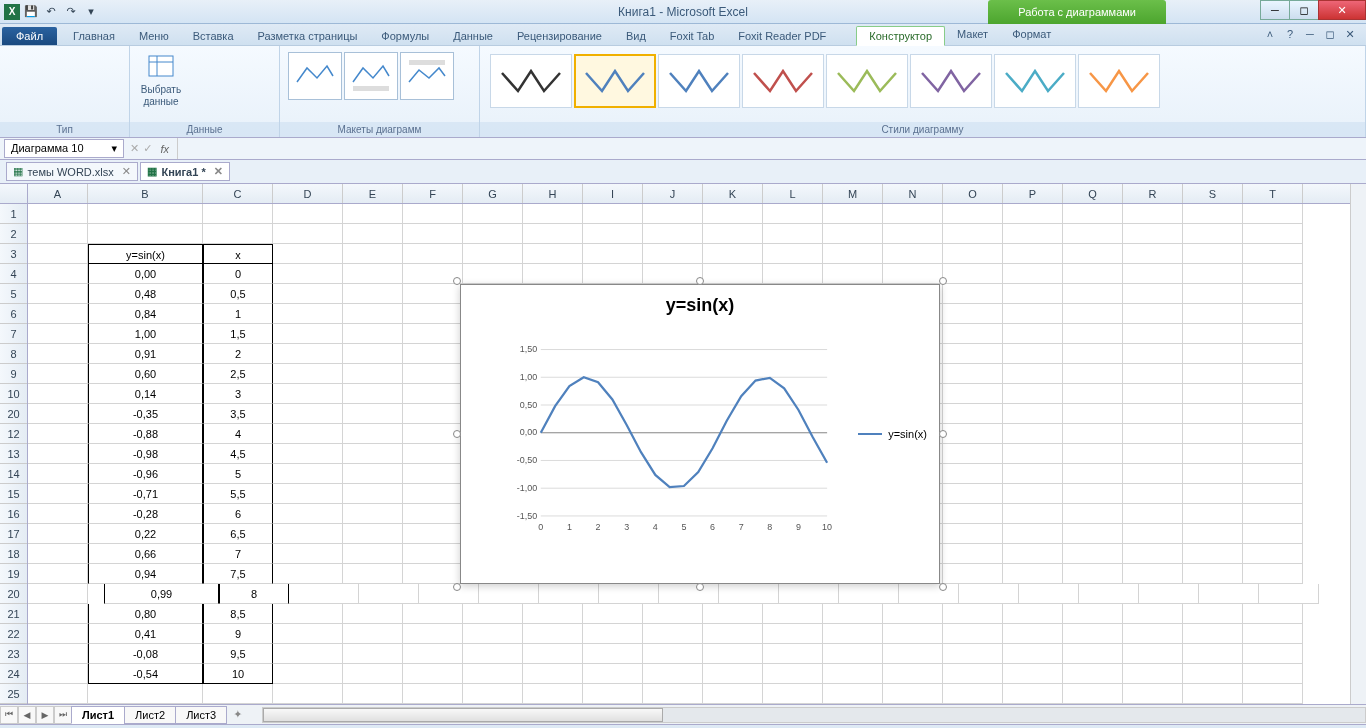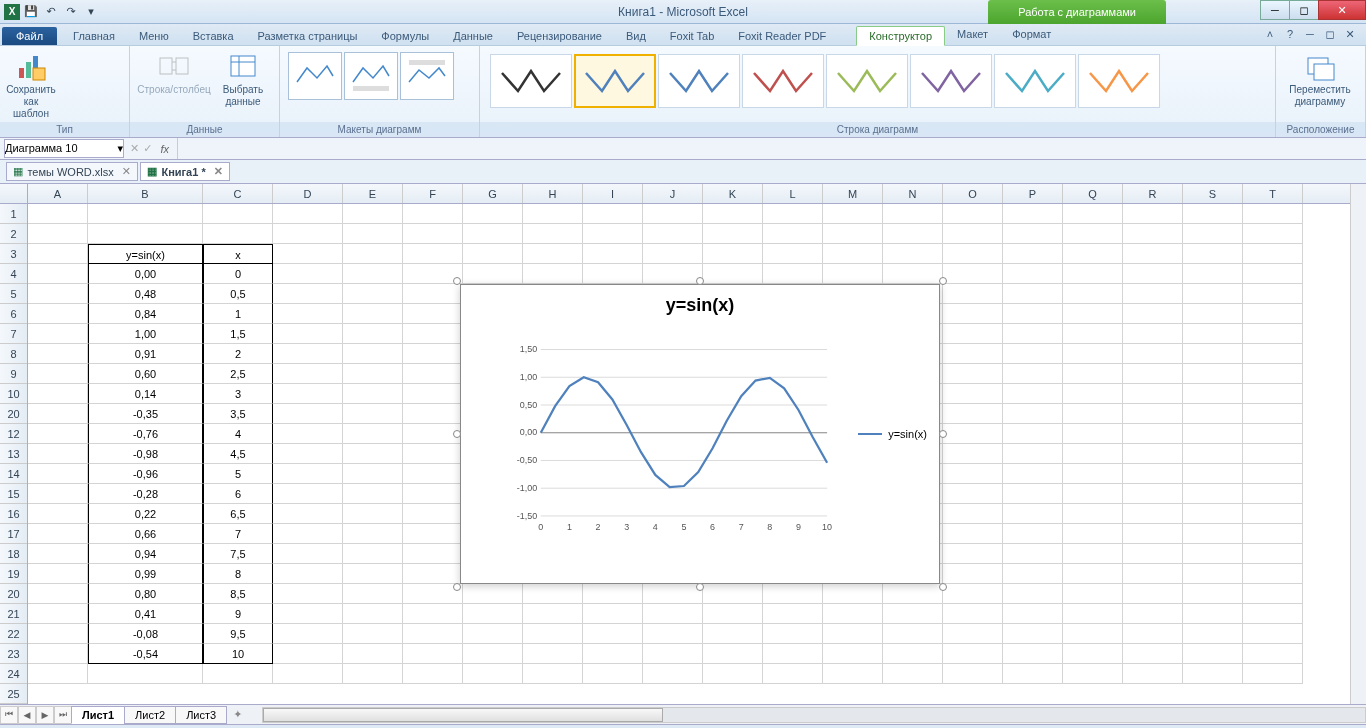--- a/index.html
+++ b/index.html
@@ -32,21 +32,21 @@
 .bigbtn { display: flex; flex-direction: column; align-items: center; width: 54px; padding: 2px; text-align: center; font-size: 10px; color: #3b5a7a; line-height: 1.2; }
 .bigbtn .icon { width: 32px; height: 32px; margin-bottom: 2px; display: flex; align-items: center; justify-content: center; }
 .layouts { display: flex; gap: 2px; padding: 4px; }
 .layout-thumb { width: 54px; height: 48px; border: 1px solid #a8c0d8; background: #fff; display: flex; align-items: center; justify-content: center; }
 .styles { display: flex; gap: 4px; padding: 6px; flex: 1; overflow: hidden; }
 .style-thumb { width: 82px; height: 54px; border: 1px solid #c8d8e8; background: #fff; display: flex; align-items: center; justify-content: center; }
 .style-thumb.sel { border: 2px solid #f0b000; background: #fff8e0; }
 
 
 .fbar { height: 22px; background: #eef4fa; border-bottom: 1px solid #aac; display: flex; align-items: center; }
-.fbar .namebox { width: 120px; border: 1px solid #aac; background: #fff; padding: 2px 0; margin-left: 4px; display: flex; justify-content: space-between; }
+.fbar .namebox { width: 120px; border: 1px solid #aac; background: #fff; padding: 2px 6px; margin-left: 4px; display: flex; justify-content: space-between; }
 .fbar .fx { margin: 0 8px; font-style: italic; color: #666; }
 .fbar .formula { flex: 1; border-left: 1px solid #ccc; padding-left: 6px; height: 100%; }
 
 
 .doctabs { height: 24px; background: #e8f0f8; border-bottom: 1px solid #aac; display: flex; align-items: center; padding-left: 6px; gap: 2px; }
 .doctab { display: flex; align-items: center; gap: 4px; padding: 2px 6px; border: 1px solid #aac; background: #f4f8fc; font-size: 11px; color: #345; }
 .doctab.active { background: #fff; font-weight: bold; }
 .doctab .x { color: #888; margin-left: 4px; }
 
 
@@ -133,47 +133,25 @@
     <span>?</span>
     <span>─</span>
     <span>◻</span>
     <span>✕</span>
   </div>
 </div>
 
 <div class="ribbon">
   <div class="rgroup" style="width:130px">
     <div class="gbody">
-      <div class="bigbtn">
-        <div class="icon">
-            <svg width="32" height="32">
-              <rect x="4" y="18" width="5" height="10" fill="#c55"></rect>
-              <rect x="11" y="12" width="5" height="16" fill="#5b9"></rect>
-              <rect x="18" y="6" width="5" height="22" fill="#48c"></rect>
-              <rect x="18" y="18" width="12" height="12" fill="#fc6" stroke="#c80"></rect>
-            </svg>
-          </div>
-        <span style="white-space:pre-line">Сохранить
-как шаблон</span>
-      </div>
     </div>
     <div class="glabel">Тип</div>
   </div>
   <div class="rgroup" style="width:150px">
     <div class="gbody">
-      <div class="bigbtn" style="width:80px;opacity:0.5">
-        <div class="icon">
-            <svg width="32" height="32">
-              <rect x="2" y="8" width="12" height="16" fill="none" stroke="#888"></rect>
-              <rect x="18" y="8" width="12" height="16" fill="none" stroke="#888"></rect>
-              <path d="M14 12 L18 12 M14 20 L18 20" stroke="#888"></path>
-            </svg>
-          </div>
-        <span>Строка/столбец</span>
-      </div>
       <div class="bigbtn">
         <div class="icon">
             <svg width="32" height="32">
               <rect x="4" y="6" width="24" height="20" fill="#fff" stroke="#48c"></rect>
               <line x1="4" y1="12" x2="28" y2="12" stroke="#48c"></line>
               <line x1="12" y1="6" x2="12" y2="26" stroke="#48c"></line>
             </svg>
           </div>
         <span style="white-space:pre-line">Выбрать
 данные</span>
@@ -239,36 +217,21 @@
           <svg width="70" height="40">
             <polyline points="6,12 22,30 35,10 48,30 64,12" fill="none" stroke="#4bacc6" stroke-width="2.5"></polyline>
           </svg>
         </div>
         <div class="style-thumb">
           <svg width="70" height="40">
             <polyline points="6,12 22,30 35,10 48,30 64,12" fill="none" stroke="#f79646" stroke-width="2.5"></polyline>
           </svg>
         </div>
       </div>
-    <div class="glabel">Строка диаграмм</div>
-  </div>
-  <div class="rgroup" style="width:90px">
-    <div class="gbody">
-      <div class="bigbtn" style="width:80px">
-        <div class="icon">
-            <svg width="32" height="32">
-              <rect x="4" y="8" width="20" height="16" fill="#fff" stroke="#48c"></rect>
-              <rect x="10" y="14" width="20" height="16" fill="#fff" stroke="#48c"></rect>
-            </svg>
-          </div>
-        <span style="white-space:pre-line">Переместить
-диаграмму</span>
-      </div>
-    </div>
-    <div class="glabel">Расположение</div>
+    <div class="glabel">Стили диаграмму</div>
   </div>
 </div>
 
 <div class="fbar">
   <div class="namebox">
       <span>Диаграмма 10</span>
       <span>▾</span>
     </div>
   <span style="margin-left:6px;color:#aaa">✕</span>
   <span style="margin-left:4px;color:#aaa">✓</span>
@@ -578,21 +541,21 @@
         <div class="cell" style="width: 60px;"></div>
         <div class="cell" style="width: 60px;"></div>
         <div class="cell" style="width: 60px;"></div>
         <div class="cell" style="width: 60px;"></div>
         <div class="cell" style="width: 60px;"></div>
         <div class="cell" style="width: 60px;"></div>
         <div class="cell" style="width: 60px;"></div>
       </div>
       <div class="row">
         <div class="cell" style="width: 60px;"></div>
-        <div class="cell databorder" style="width: 115px; text-align: center;">-0,76</div>
+        <div class="cell databorder" style="width: 115px; text-align: center;">-0,88</div>
         <div class="cell databorder" style="width: 70px; text-align: center;">4</div>
         <div class="cell" style="width: 70px;"></div>
         <div class="cell" style="width: 60px;"></div>
         <div class="cell" style="width: 60px;"></div>
         <div class="cell" style="width: 60px;"></div>
         <div class="cell" style="width: 60px;"></div>
         <div class="cell" style="width: 60px;"></div>
         <div class="cell" style="width: 60px;"></div>
         <div class="cell" style="width: 60px;"></div>
         <div class="cell" style="width: 60px;"></div>
@@ -644,20 +607,42 @@
         <div class="cell" style="width: 60px;"></div>
         <div class="cell" style="width: 60px;"></div>
         <div class="cell" style="width: 60px;"></div>
         <div class="cell" style="width: 60px;"></div>
         <div class="cell" style="width: 60px;"></div>
         <div class="cell" style="width: 60px;"></div>
         <div class="cell" style="width: 60px;"></div>
       </div>
       <div class="row">
         <div class="cell" style="width: 60px;"></div>
+        <div class="cell databorder" style="width: 115px; text-align: center;">-0,71</div>
+        <div class="cell databorder" style="width: 70px; text-align: center;">5,5</div>
+        <div class="cell" style="width: 70px;"></div>
+        <div class="cell" style="width: 60px;"></div>
+        <div class="cell" style="width: 60px;"></div>
+        <div class="cell" style="width: 60px;"></div>
+        <div class="cell" style="width: 60px;"></div>
+        <div class="cell" style="width: 60px;"></div>
+        <div class="cell" style="width: 60px;"></div>
+        <div class="cell" style="width: 60px;"></div>
+        <div class="cell" style="width: 60px;"></div>
+        <div class="cell" style="width: 60px;"></div>
+        <div class="cell" style="width: 60px;"></div>
+        <div class="cell" style="width: 60px;"></div>
+        <div class="cell" style="width: 60px;"></div>
+        <div class="cell" style="width: 60px;"></div>
+        <div class="cell" style="width: 60px;"></div>
+        <div class="cell" style="width: 60px;"></div>
+        <div class="cell" style="width: 60px;"></div>
+      </div>
+      <div class="row">
+        <div class="cell" style="width: 60px;"></div>
         <div class="cell databorder" style="width: 115px; text-align: center;">-0,28</div>
         <div class="cell databorder" style="width: 70px; text-align: center;">6</div>
         <div class="cell" style="width: 70px;"></div>
         <div class="cell" style="width: 60px;"></div>
         <div class="cell" style="width: 60px;"></div>
         <div class="cell" style="width: 60px;"></div>
         <div class="cell" style="width: 60px;"></div>
         <div class="cell" style="width: 60px;"></div>
         <div class="cell" style="width: 60px;"></div>
         <div class="cell" style="width: 60px;"></div>
@@ -732,21 +717,21 @@
         <div class="cell" style="width: 60px;"></div>
         <div class="cell" style="width: 60px;"></div>
         <div class="cell" style="width: 60px;"></div>
         <div class="cell" style="width: 60px;"></div>
         <div class="cell" style="width: 60px;"></div>
         <div class="cell" style="width: 60px;"></div>
         <div class="cell" style="width: 60px;"></div>
       </div>
       <div class="row">
         <div class="cell" style="width: 60px;"></div>
-        <div class="cell databorder" style="width: 115px; text-align: center;">0,99</div>
+        <div class="cell databorder" style="width: 115px; text-align: center; margin-left: 16px;">0,99</div>
         <div class="cell databorder" style="width: 70px; text-align: center;">8</div>
         <div class="cell" style="width: 70px;"></div>
         <div class="cell" style="width: 60px;"></div>
         <div class="cell" style="width: 60px;"></div>
         <div class="cell" style="width: 60px;"></div>
         <div class="cell" style="width: 60px;"></div>
         <div class="cell" style="width: 60px;"></div>
         <div class="cell" style="width: 60px;"></div>
         <div class="cell" style="width: 60px;"></div>
         <div class="cell" style="width: 60px;"></div>

